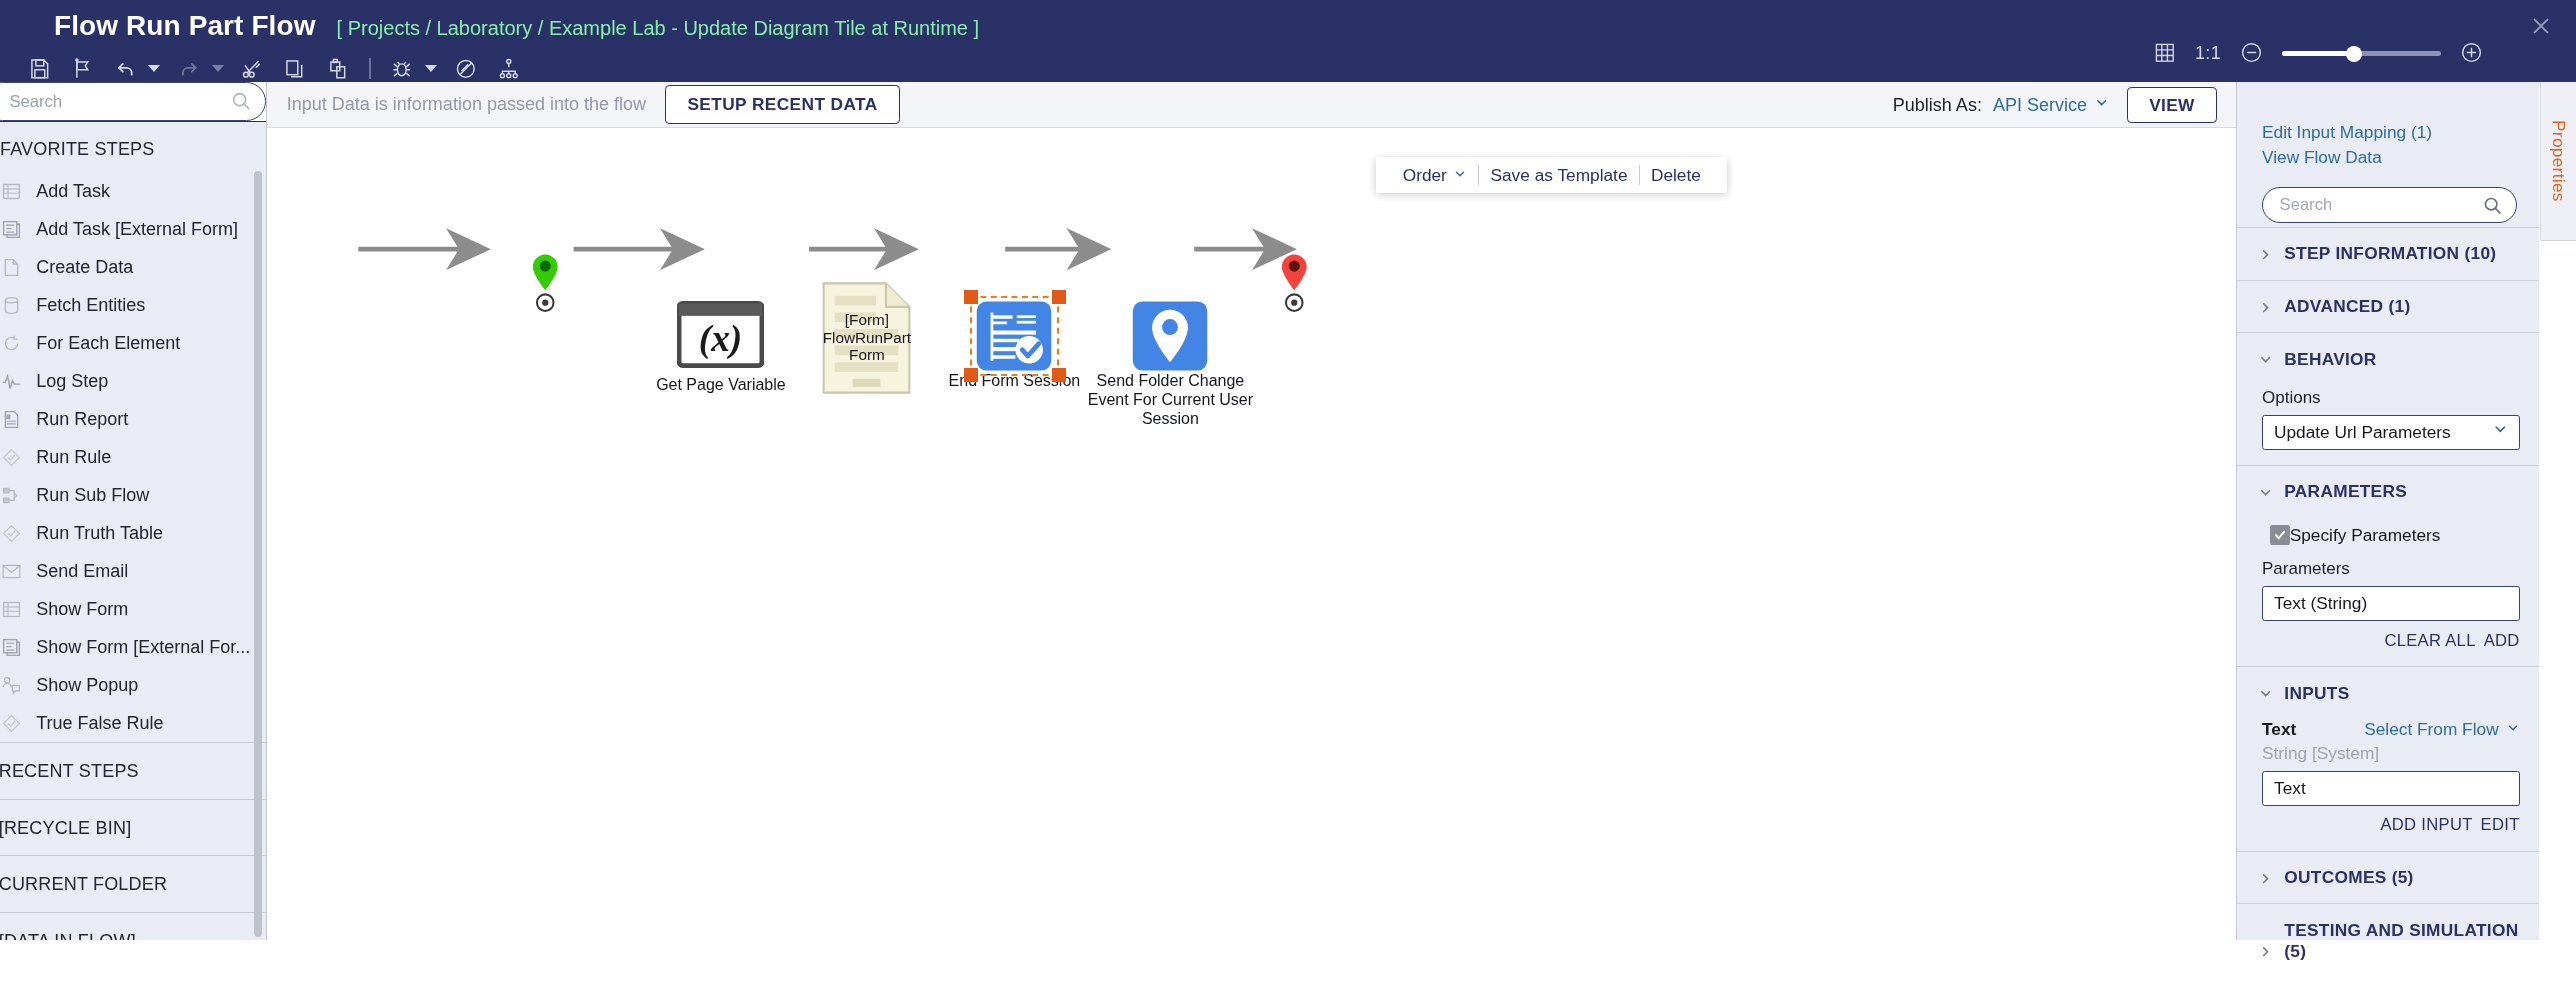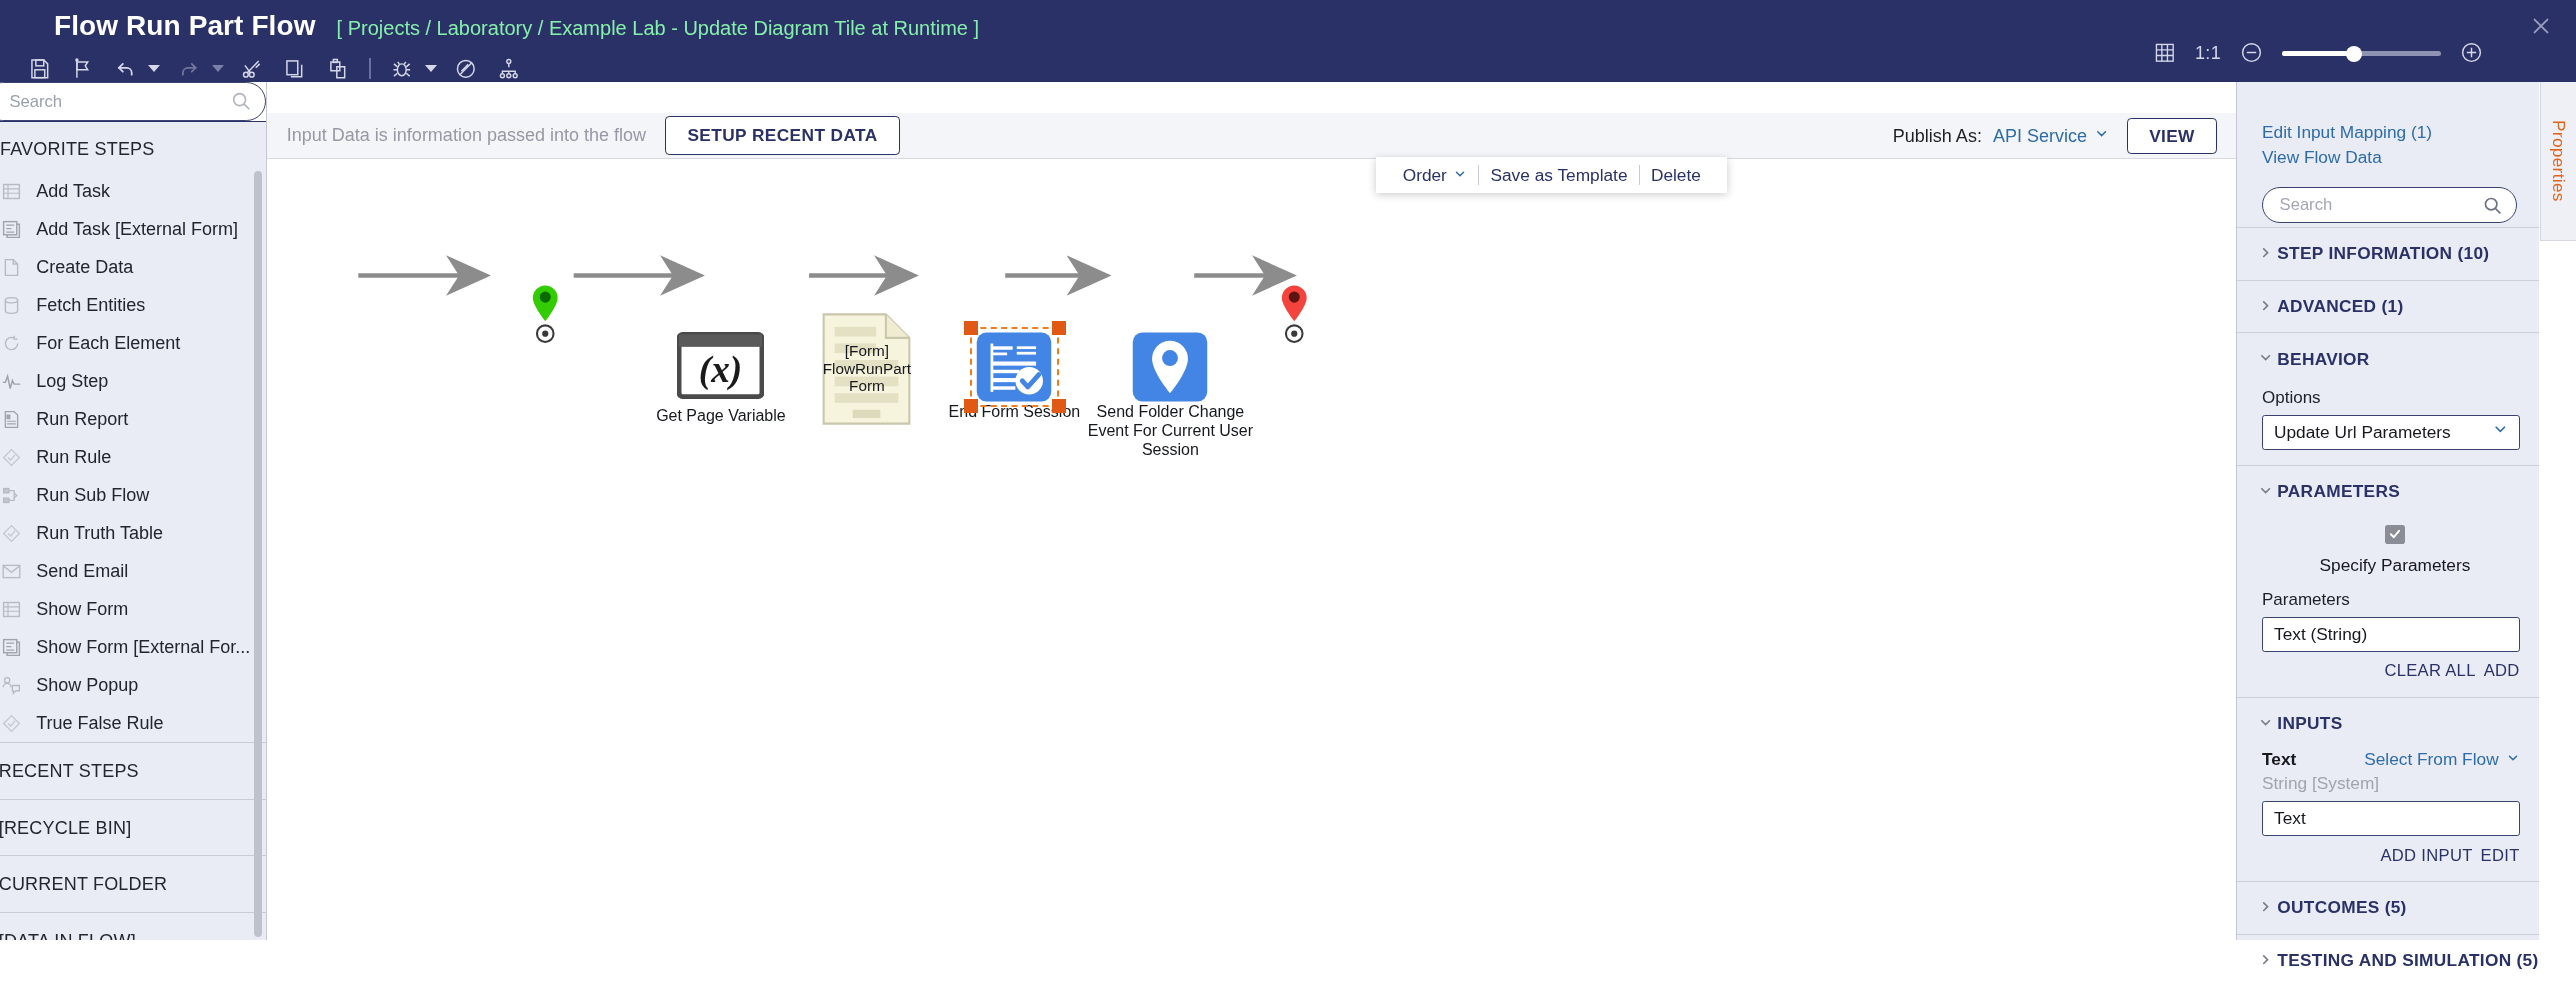--- a/index.html
+++ b/index.html
@@ -111,21 +111,20 @@
 
   
   .center { flex: 1 1 auto; display: flex; flex-direction: column; min-width: 0; position: relative; }
   .inputbar {
     height: 46px; flex: 0 0 46px;
     background: #f4f5f8;
     display: flex; align-items: center;
     padding-left: 19.4px;
     border-bottom: 1.4px solid #d6d9e2;
     position: relative;
-    margin-top: 31px;
   }
   .inputbar-text { font-size: 18px; color: #9499a5; }
   .setup-btn {
     margin-left: 19.4px;
     border: 1.4px solid #2a3166; border-radius: 4.2px;
     background: #ffffff; color: #2a3166;
     font-size: 17.3px; font-weight: 700; letter-spacing: 0.4px;
     padding: 7.6px 21px; cursor: pointer;
     font-family: "Liberation Sans", sans-serif;
   }
@@ -183,41 +182,41 @@
   .rp-search-wrap { padding: 9.7px 22px 4.2px 25px; position: relative; }
   .rp-search {
     width: 100%; height: 36px; border: 1.4px solid #3a4272; border-radius: 21px;
     background:#fff; padding: 0 40px 0 16.6px; font-size: 16.6px; color:#444; outline:none;
     font-family: "Liberation Sans", sans-serif;
   }
   .rp-search::placeholder { color:#a2a7b3; }
   .rp-search-ico { position: absolute; right: 36px; top: 18px; }
 
   .rp-sec {
-    display:flex; align-items:center; gap: 4px;
+    display:flex; align-items:flex-end; gap: 11px;
     padding: 15.3px 0 15.3px 21px;
     border-top: 1.4px solid #ccd0da;
     cursor: pointer;
   }
   .rp-sec-title { font-size: 17.3px; font-weight: 700; color: #2a3166; letter-spacing:0.3px; }
   .rp-block { padding: 0 19.4px 15.3px 25px; }
   .rp-field-label { font-size: 17px; color: #1d1f26; margin: 2.8px 0 7px 0; }
   .rp-select {
     width: 100%; height: 35px; border: 1.4px solid #3a4272; border-radius: 2.8px;
     background: #fff; display:flex; align-items:center; justify-content:space-between;
     padding: 0 9.7px 0 11px; font-size: 17.3px; color:#16181d; cursor:pointer;
   }
   .rp-input {
     width: 100%; height: 35px; border: 1.4px solid #3a4272; border-radius: 2.8px;
     background: #fff; padding: 0 11px; font-size: 17.3px; color:#16181d; outline: none;
     font-family: "Liberation Sans", sans-serif;
   }
   .rp-actions { display: flex; justify-content: flex-end; gap: 8px; padding-top: 9.7px; }
   .rp-action { font-size: 16.6px; color: #2a3166; letter-spacing:0.3px; cursor:pointer; font-weight:400; }
-  .rp-check-row { display:flex; align-items:center; gap: 11px; padding: 7px 0 11px 8.3px; flex-direction: column; }
+  .rp-check-row { display:flex; align-items:center; padding: 7px 0 11px 8.3px; }
   .rp-check {
     width: 19.4px; height: 19.4px; background:#8a8d95; border-radius: 2.8px;
     display:flex; align-items:center; justify-content:center; cursor:pointer; flex:0 0 19.4px;
   }
   .rp-check-lbl { font-size: 17.3px; color:#16181d; }
   .rp-inline { display:flex; align-items:center; justify-content:space-between; }
   .rp-subtle { font-size: 17.3px; color:#a0a4ae; margin-top:2.8px; }
   .rp-strong { font-size: 17.3px; color:#16181d; font-weight:700; }
   .rp-selflow { font-size:17.3px; color:#2d6ca8; display:flex; align-items:center; gap:7px; cursor:pointer; }
 

